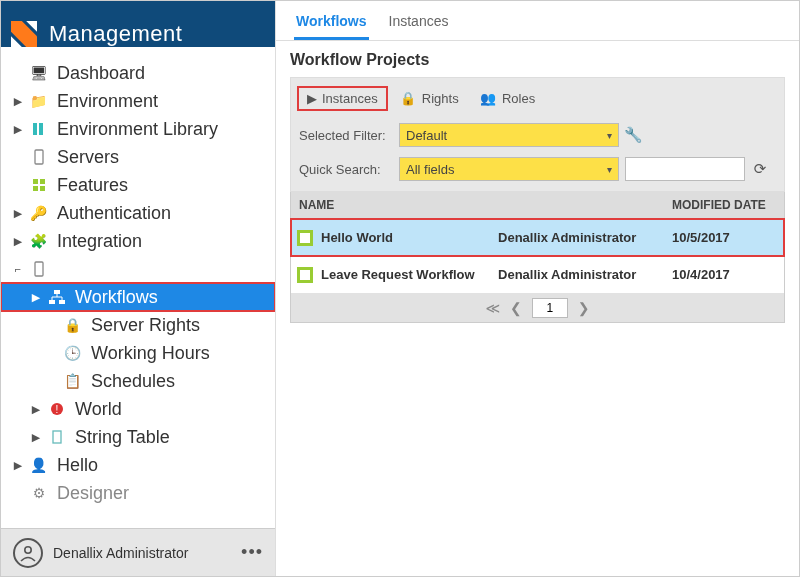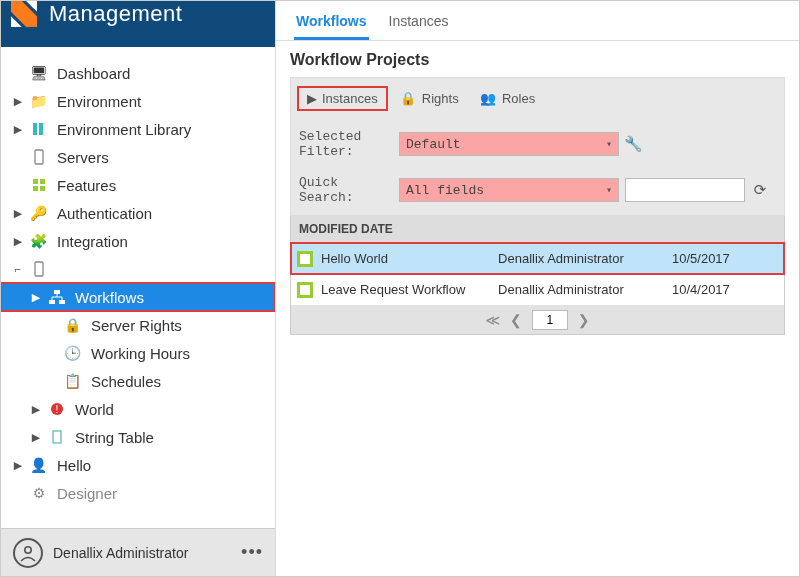--- a/index.html
+++ b/index.html
@@ -18,21 +18,21 @@
   background: #fff;
   display: flex;
   flex-direction: column;
   border-right: 1px solid #ddd;
 }
 .sidebar-header {
   background: #0f4a7a;
   color: #fff;
   height: 46px;
   display: flex;
-  align-items: flex-start;
+  align-items: flex-end;
   padding: 0 10px;
   gap: 12px;
 }
 .logo {
   width: 26px; height: 26px;
   position: relative;
 }
 .logo svg { width: 100%; height: 100%; }
 .sidebar-header h1 { font-size: 22px; font-weight: 400; letter-spacing: .5px; }
 .nav { flex: 1; overflow: auto; padding-top: 12px; }
@@ -61,21 +61,21 @@
   margin-right: 8px;
 }
 .nav-item.level2 { padding-left: 46px; }
 .nav-item.level2 .exp { left: 28px; }
 .nav-item.level3 { padding-left: 62px; }
 .nav-item.selected {
   background: #1e88e5;
   color: #fff;
 }
 .nav-item.selected .exp { color: #fff; }
-.nav-item .label { font-size: 15px; }
+.nav-item .label { font-size: 18px; }
 .nav-item.underline .label { text-decoration: underline; text-decoration-color: #c33; }
 .nav-item.selected-box { outline: 2px solid #e03c3c; outline-offset: -1px; }
 .nav-item.faded { color: #888; }
 .sidebar-footer {
   height: 48px;
   background: #e6e6e6;
   display: flex;
   align-items: center;
   padding: 0 12px;
   border-top: 1px solid #ccc;
@@ -121,28 +121,27 @@
   padding: 3px 8px;
   cursor: pointer;
   color: #555;
   font-size: 13px;
   border: 1px solid transparent;
 }
 .tool-btn.highlight { border: 2px solid #e03c3c; }
 .toolbar-row {
   display: flex;
   align-items: center;
-  margin-top: 16px;
+  margin-top: 10px;
   gap: 6px;
   padding-left: 4px;
-  font-family: Liberation Mono, monospace;
 }
 .toolbar-row .lbl { width: 94px; font-size: 13px; color: #555; }
 .select {
-  background: #fca5a5;
+  background: #fde047;
   border: 1px solid #bbb;
   width: 220px;
   height: 24px;
   display: flex;
   align-items: center;
   justify-content: space-between;
   padding: 8px 6px;
   font-size: 13px;
   color: #444;
 }
@@ -159,22 +158,23 @@
   border-top: none;
 }
 .grid-head > div { padding: 6px 8px; }
 .col-name { flex: 1.1; }
 .col-mod { flex: 0.9; }
 .col-date { width: 120px; }
 .grid-body { border-left:1px solid #ccc; border-right:1px solid #ccc; }
 .row {
   display: flex;
   align-items: center;
-  height: 31px;
+  height: 37px;
   font-size: 13px;
+  font-weight: bold;
 }
 .row .col-name { display:flex; align-items:center; gap:8px; padding-left:6px; }
 .row .col-mod, .row .col-date { padding: 0 8px; }
 .row.sel { background: #bfe4f9; outline: 2px solid #e03c3c; outline-offset: -1px; }
 .row-icn { width:16px; height:16px; }
 .pager {
   background: #e2e2e2;
   height: 30px;
   display: flex;
   align-items: center;
@@ -359,20 +359,21 @@
           <span class="lbl">Quick Search:</span>
           <div class="select">
               <span>All fields</span>
               <span class="chev">▾</span>
             </div>
           <div class="qs-input"></div>
           <span class="refresh">⟳</span>
         </div>
       </div>
       <div class="grid-head">
+        <div class="col-name">NAME</div>
         <div class="col-date">MODIFIED DATE</div>
       </div>
       <div class="grid-body">
         <div class="row sel">
           <div class="col-name">
               <span class="row-icn"><svg width="16" height="16" viewBox="0 0 16 16">
                   <rect width="16" height="16" fill="#9c3"></rect>
                   <rect x="3" y="3" width="10" height="10" fill="#fff"></rect>
                 </svg></span>
               <span>Hello World</span>

